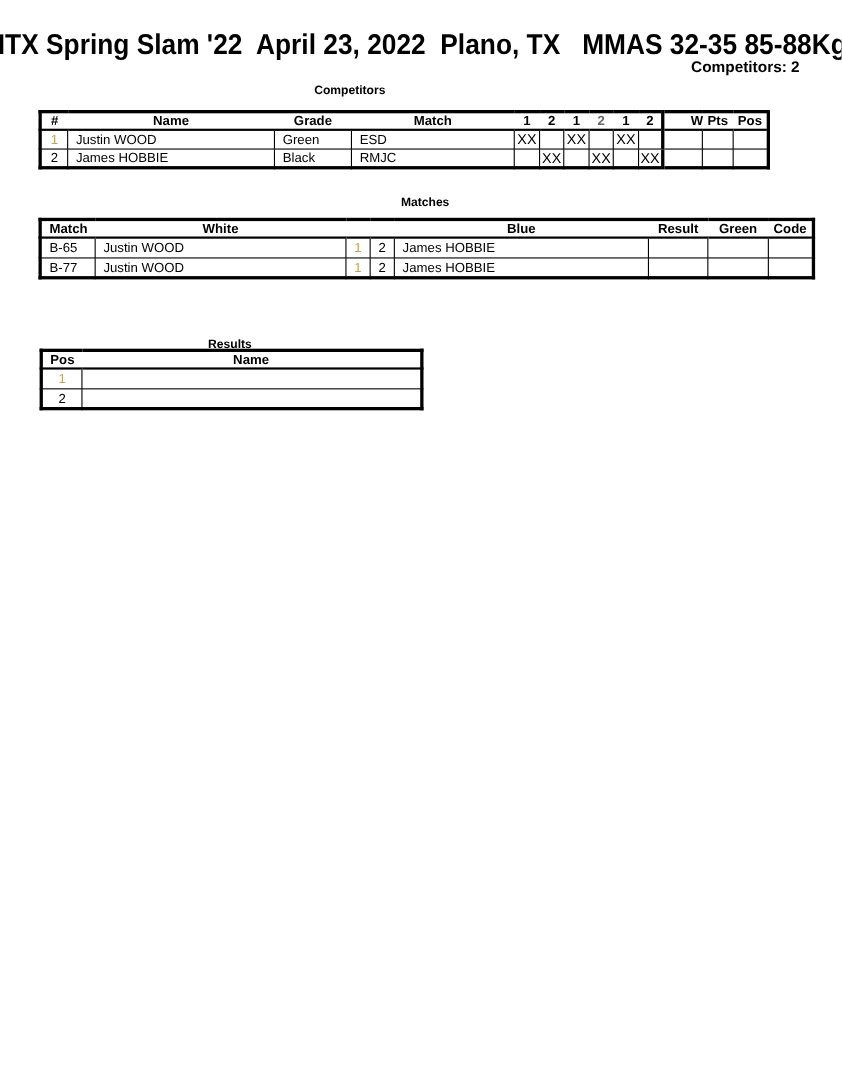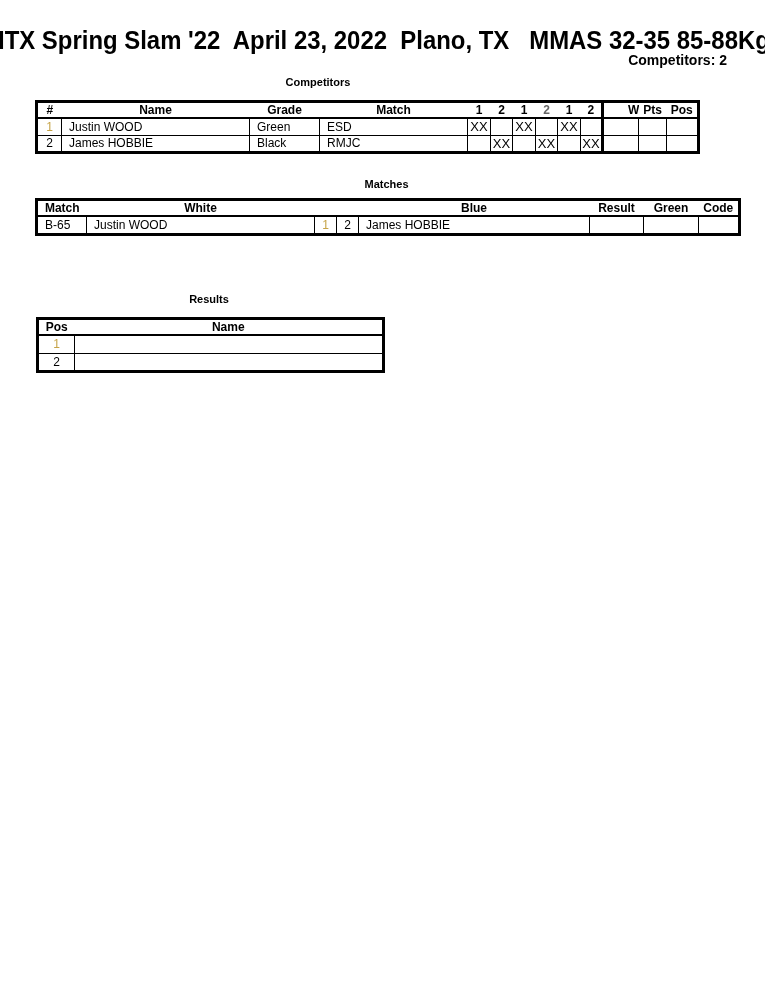--- a/index.html
+++ b/index.html
@@ -36,21 +36,21 @@
   
   .section-title {
     position: absolute;
     font-size: 11px;
     font-weight: bold;
     text-align: center;
     line-height: 15px;
   }
   #competitors-title { top: 75px; left: 35px; width: 566px; }
   #matches-title     { top: 177px; left: 35px; width: 703px; }
-  #results-title     { top: 292px; left: 36px; width: 346px; }
+  #results-title     { top: 306px; left: 36px; width: 346px; }
 
   
   table {
     position: absolute;
     border-collapse: collapse;
     table-layout: fixed;
     font-size: 12px;
   }
   #competitors-table { left: 35px; top: 100px; width: 662px; }
   #matches-table     { left: 35px; top: 198px; width: 703px; border-radius: 28px; }
@@ -186,20 +186,30 @@
   <tr>
     <td class="left">B-65</td>
     <td class="left">Justin WOOD</td>
     <td><span class="one">1</span></td>
     <td>2</td>
     <td class="left">James HOBBIE</td>
     <td></td>
     <td></td>
     <td></td>
   </tr>
+  <tr>
+    <td class="left">B-77</td>
+    <td class="left">Justin WOOD</td>
+    <td><span class="one">1</span></td>
+    <td>2</td>
+    <td class="left">James HOBBIE</td>
+    <td></td>
+    <td></td>
+    <td></td>
+  </tr>
 </tbody>
   </table>
 
 <div class="section-title" id="results-title">Results</div>
 
 <table id="results-table">
   <colgroup>
     <col style="width:37px">
       <col style="width:309px">
   </colgroup>

